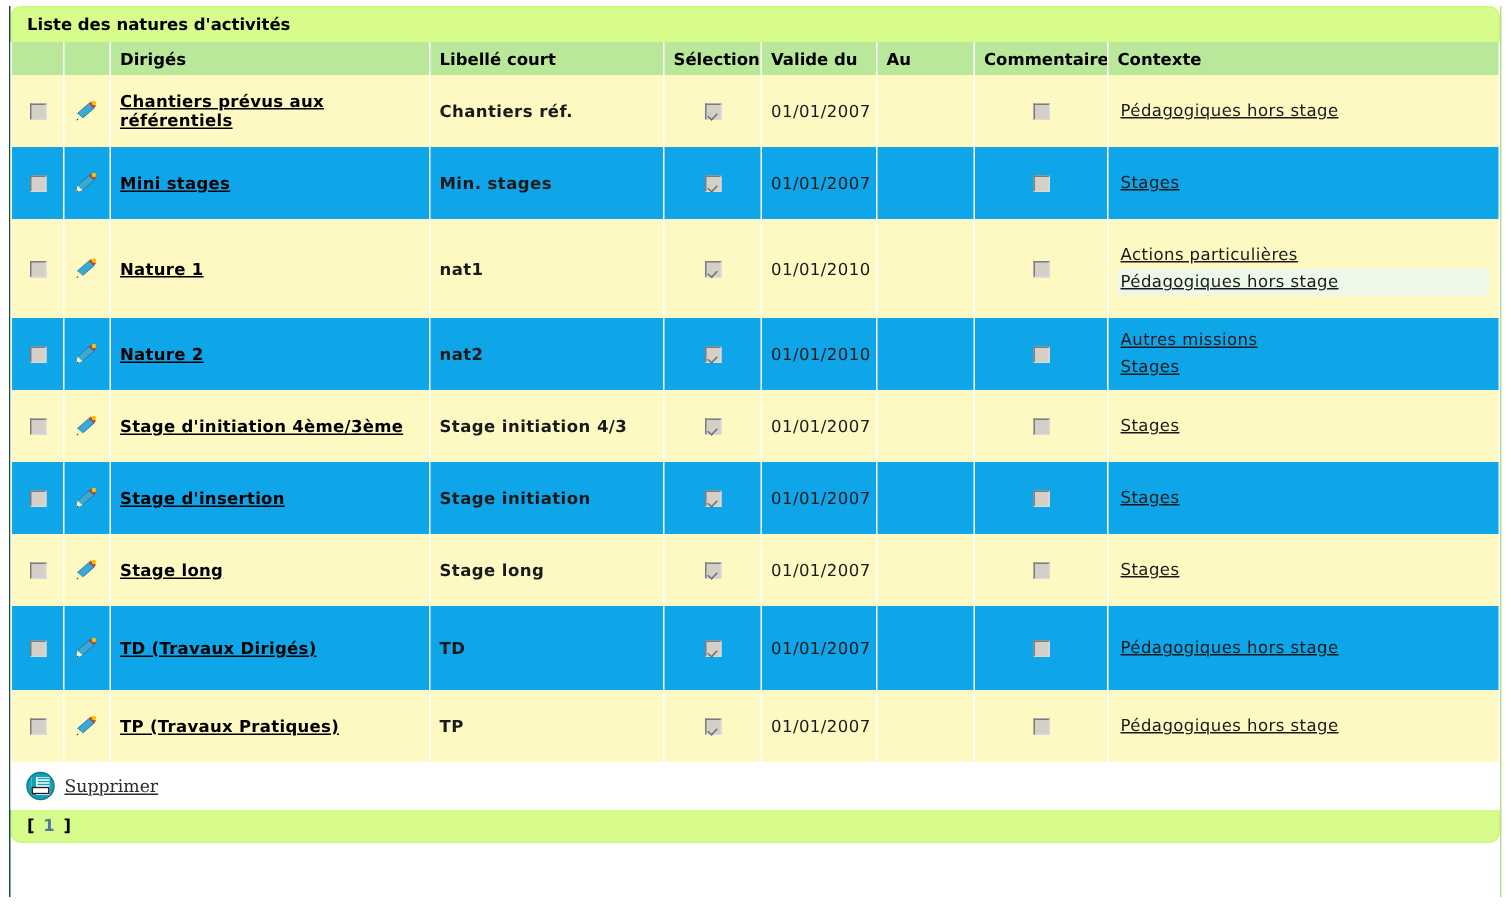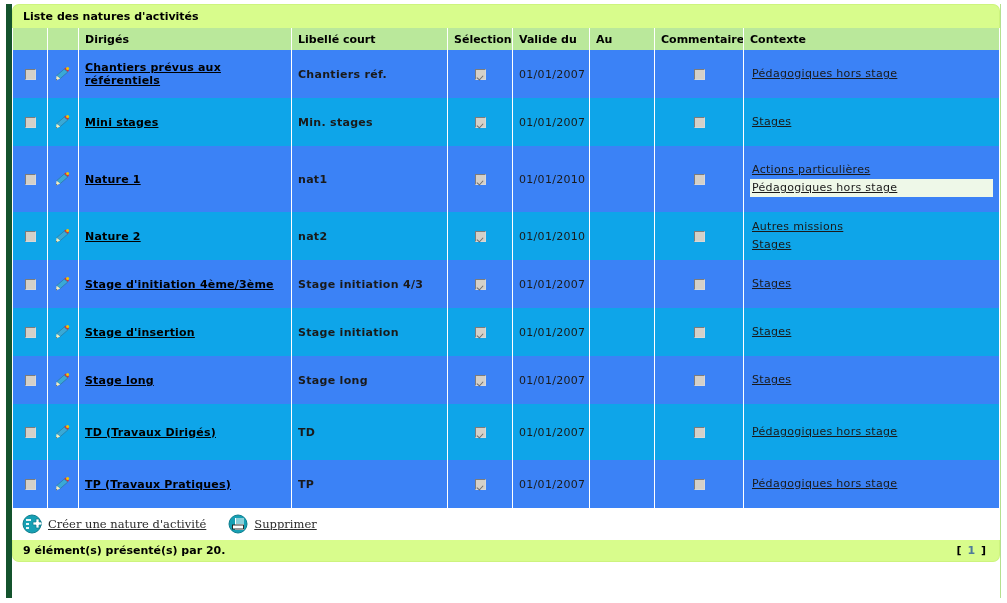--- a/index.html
+++ b/index.html
@@ -17,21 +17,21 @@
   }
 
   
   #panel {
     position: absolute;
     left: 6px;
     top: 4px;
     width: 995px;
     height: 594px;
     box-sizing: border-box;
-    border-left: 6px solid #14532d;
+    border-left: 1px solid #14532d;
     border-right: 1px solid #b5e08f;
   }
 
   
   .titlebar {
     height: 24px;
     background: #d8fc8c;
     border-radius: 7px 7px 0 0;
     border: 1px solid #cdf47e;
     border-bottom: none;
@@ -72,21 +72,21 @@
   }
   table.grid td {
     padding: 6px 6px;
     vertical-align: middle;
     color: #1a1a1a;
     font-size: 11px;
     letter-spacing: 0.3px;
     overflow: hidden;
   }
   tr.alt td { background: #0ea5e9; }
-  tr.norm td { background: #3b82f6; }
+  tr.norm td { background: #fef9c3; }
 
   td.c-check  { text-align: center; padding-left: 0; padding-right: 0; }
   td.c-edit   { text-align: center; padding-left: 0; padding-right: 0; }
   td.c-lib    { padding-left: 8px; }
   td.c-short  { padding-left: 8px; font-weight: bold; }
   td.c-sel    { text-align: center; padding-left: 0; padding-right: 0; }
   td.c-du     { padding-left: 8px; }
   td.c-au     { padding-left: 8px; }
   td.c-com    { text-align: center; padding-left: 0; padding-right: 0; }
   td.c-ctx    { padding-left: 8px; }
@@ -391,43 +391,31 @@
         </tbody>
     </table>
   </div>
 
   <div class="actions">
     <a class="actbtn" href="#">
       <span class="glyph">
         <svg viewBox="0 0 20 20" width="20" height="20">
           <circle cx="10" cy="10" r="9" fill="#16a0b4"></circle>
           <circle cx="10" cy="10" r="9" fill="none" stroke="#0d7d8e" stroke-width="1"></circle>
-          <path d="M4 5 h5 v2 h-5 z M4 9 h3 v2 h-3 z M4 13 h3 v2 h-3 z" fill="#ffffff" opacity="0.9"></path>
-          <path d="M11 8 h3 v-3 h3 v3 h3 v3 h-3 v3 h-3 v-3 h-3 z" fill="#ffffff" stroke="#0d7d8e" stroke-width="0.7"></path>
-        </svg>
-      </span>
-      <span class="txt">Créer une nature d'activité</span>
-    </a>
-    <a class="actbtn" href="#">
-      <span class="glyph">
-        <svg viewBox="0 0 20 20" width="20" height="20">
-          <circle cx="10" cy="10" r="9" fill="#16a0b4"></circle>
-          <circle cx="10" cy="10" r="9" fill="none" stroke="#0d7d8e" stroke-width="1"></circle>
           <rect x="4" y="4" width="12" height="12" fill="#ffffff"></rect>
           <rect x="4" y="4" width="3" height="12" fill="#16a0b4"></rect>
           <path d="M8 5 h8 M8 7 h8 M8 9 h8" stroke="#16a0b4" stroke-width="1.1"></path>
           <rect x="4.5" y="11" width="11" height="4" fill="#ffffff" stroke="#1b1b1b" stroke-width="0.9"></rect>
         </svg>
       </span>
       <span class="txt">Supprimer</span>
     </a>
   </div>
 
   <div class="footer">
-    <span>9 élément(s) présenté(s) par 20.</span>
     <span class="pager">
       <span>[</span>
       <span class="pnum">1</span>
       <span>]</span>
     </span>
   </div>
 
 </div>
 
 </body></html>

